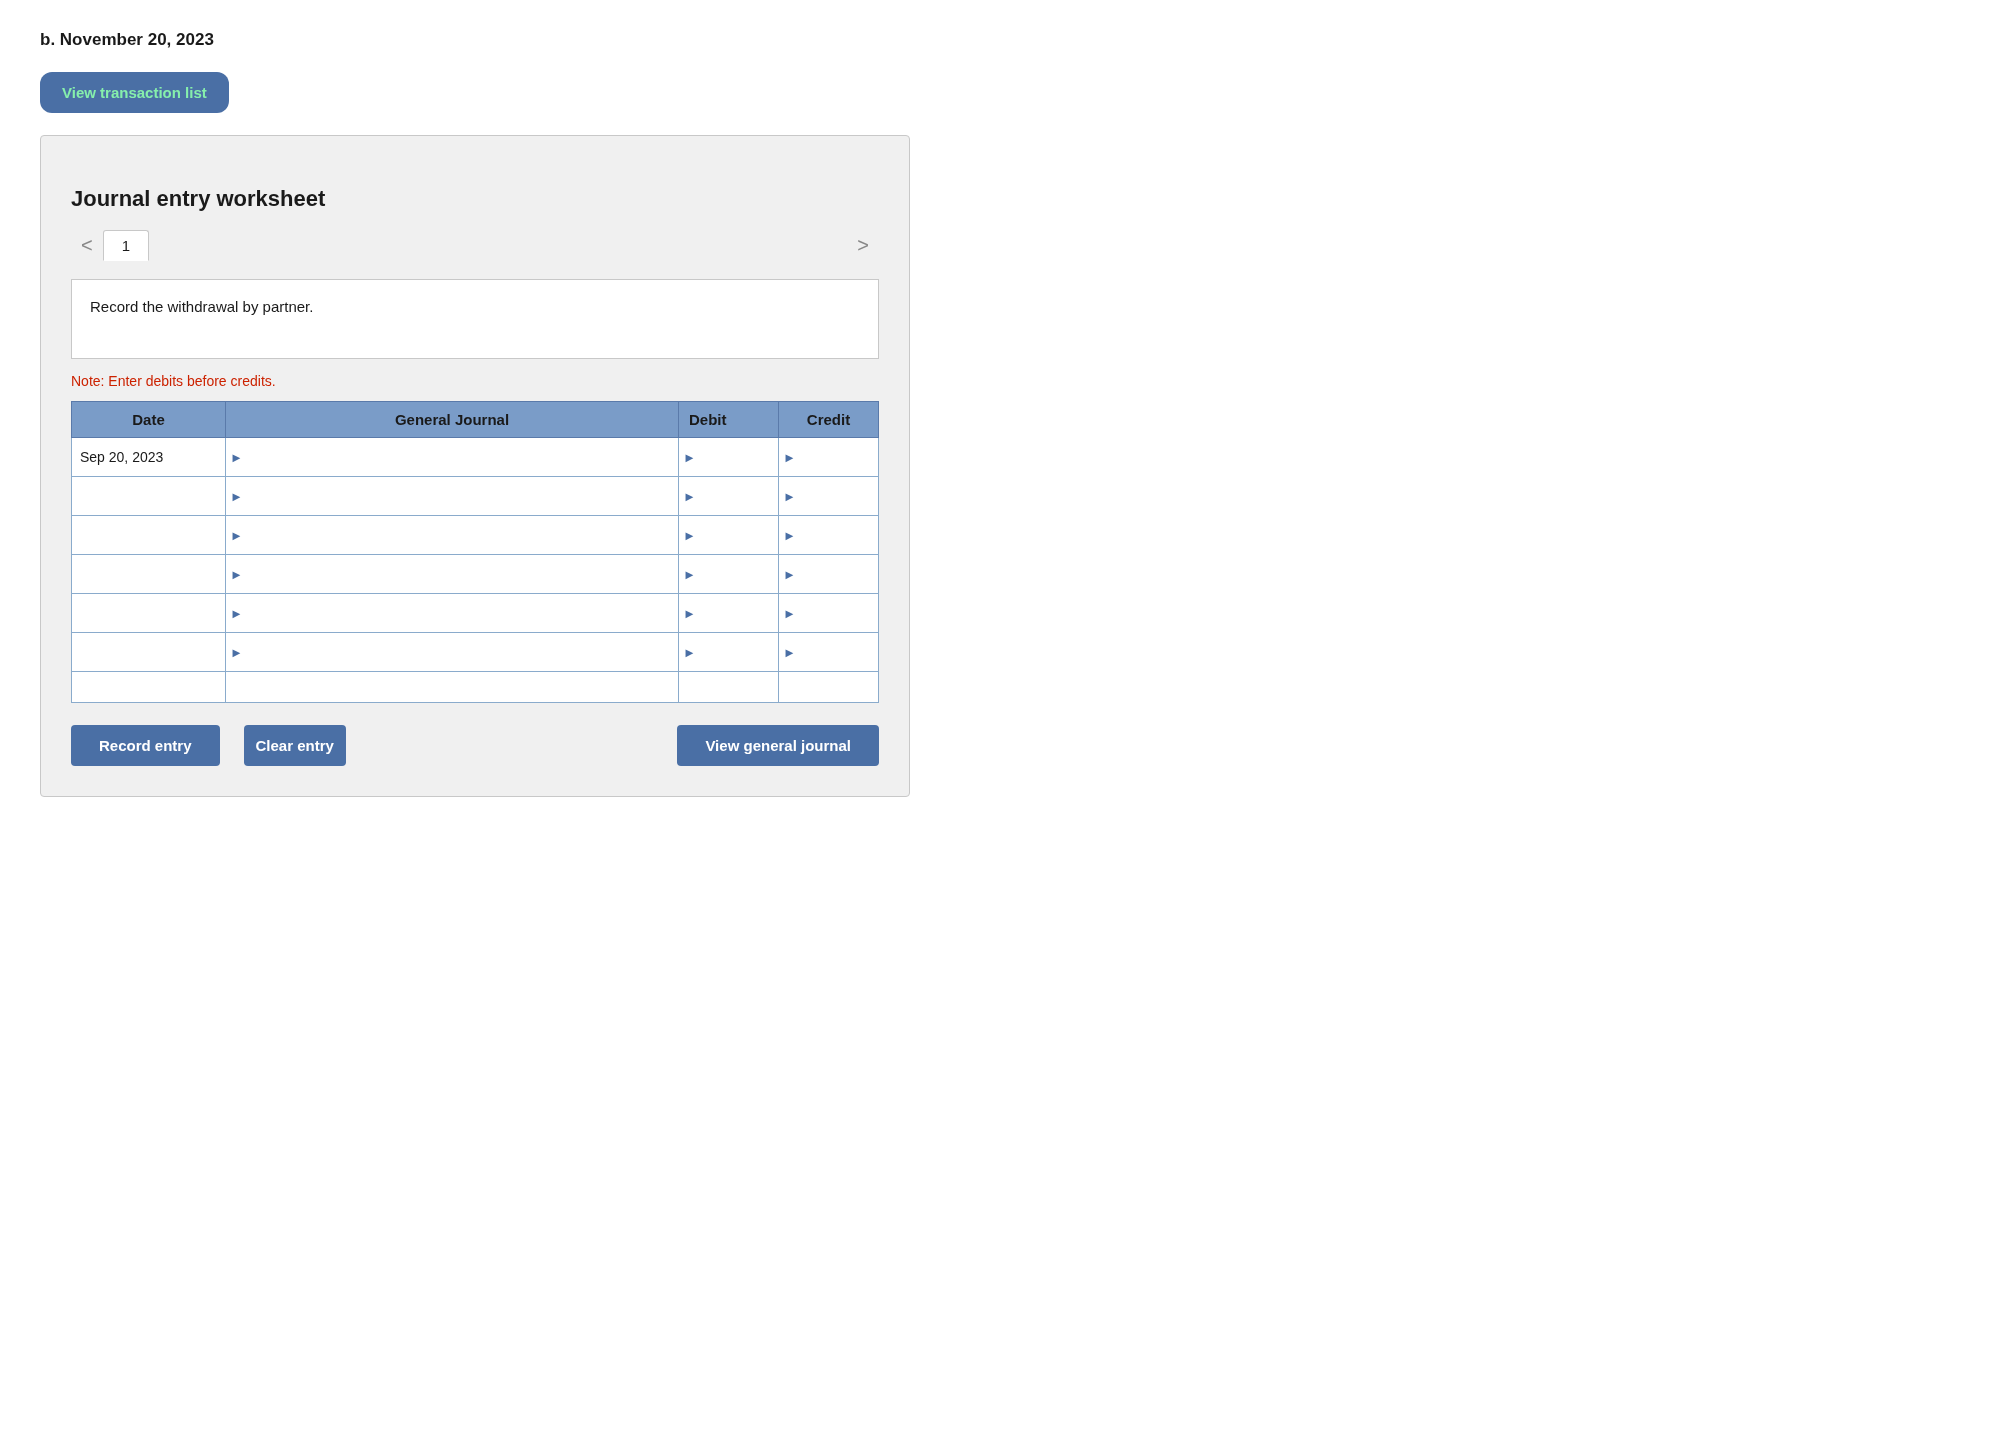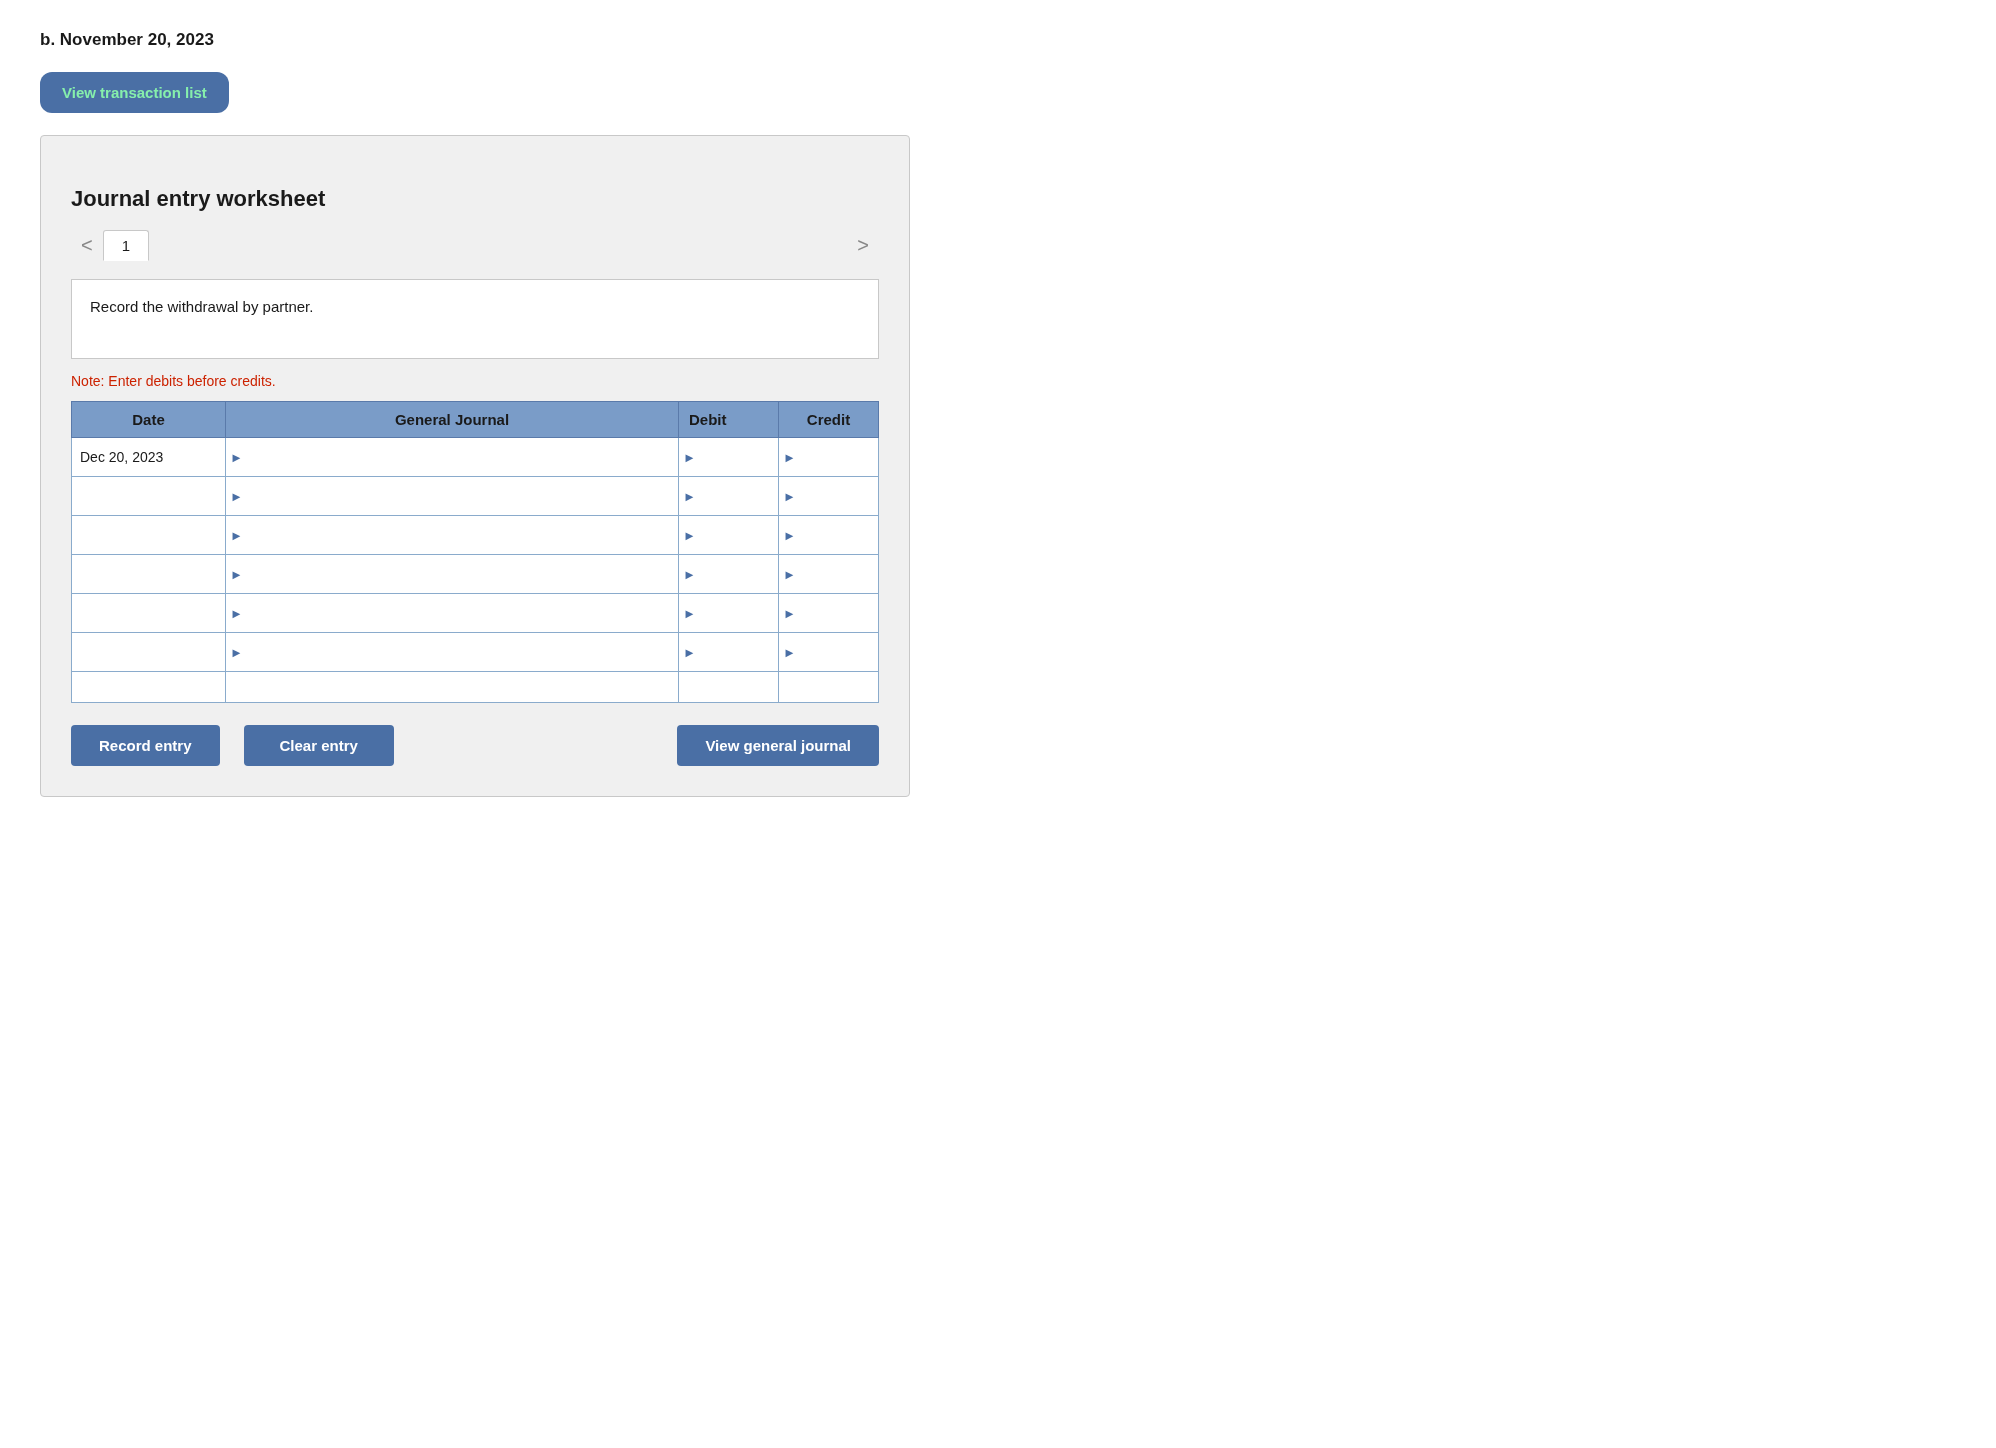--- a/index.html
+++ b/index.html
@@ -167,21 +167,21 @@
       padding: 12px 28px;
       font-size: 15px;
       font-weight: bold;
       border-radius: 4px;
       cursor: pointer;
     }
     .btn-clear {
       background-color: #4a6fa5;
       color: white;
       border: none;
-      padding: 12px 36px;
+      padding: 12px 12px;
       font-size: 15px;
       font-weight: bold;
       border-radius: 4px;
       cursor: pointer;
     }
     .btn-view-journal {
       background-color: #4a6fa5;
       color: white;
       border: none;
       padding: 12px 28px;
@@ -221,21 +221,21 @@
     <thead>
       <tr>
         <th class="date-col">Date</th>
         <th class="journal-col">General Journal</th>
         <th class="debit-col">Debit</th>
         <th class="credit-col">Credit</th>
       </tr>
     </thead>
     <tbody>
       <tr>
-        <td class="date-cell">Dec 20, 2023</td>
+        <td class="date-cell">Sep 20, 2023</td>
         <td>
           <div class="cell-with-arrow">
             <span class="cell-arrow">►</span>
             <input type="text" style="">
           </div>
         </td>
         <td>
           <div class="cell-with-arrow">
             <span class="cell-arrow">►</span>
             <input type="text" style="">

